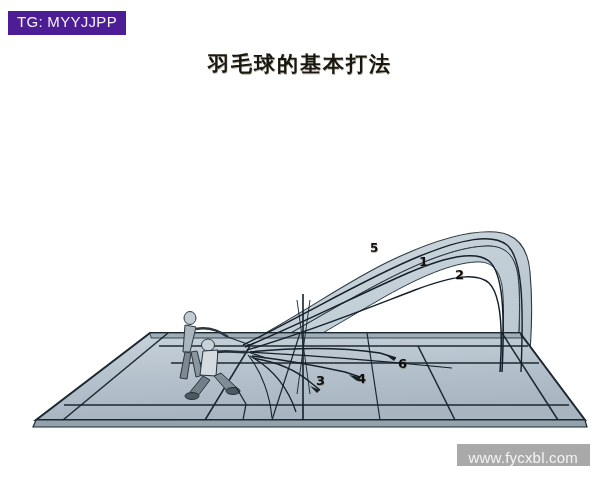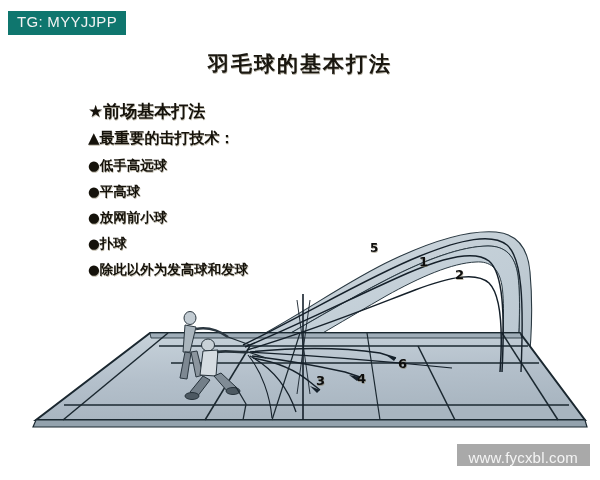--- a/index.html
+++ b/index.html
@@ -21,21 +21,21 @@
     height: 480px;
     background: #ffffff;
   }
 
   
   .tg-badge {
     position: absolute;
     left: 8px;
     top: 11px;
     padding: 3px 9px 4px 9px;
-    background: #0f766e;
+    background: #4c1d95;
     color: #f3f3f3;
     font-size: 15px;
     letter-spacing: 0.3px;
     font-family: "Liberation Sans", sans-serif;
     line-height: 1.1;
     white-space: nowrap;
   }
 
   
   .watermark {
@@ -256,26 +256,17 @@
 
   <div class="traj-label t5">5</div>
   <div class="traj-label t1">1</div>
   <div class="traj-label t2">2</div>
   <div class="traj-label t6">6</div>
   <div class="traj-label t3">3</div>
   <div class="traj-label t4">4</div>
 
   <div class="title">羽毛球的基本打法</div>
 
-  <div class="text-block">
-    <div class="line head-line">★前场基本打法</div>
-    <div class="line head-line2">▲最重要的击打技术：</div>
-    <div class="line bullet-line">●低手高远球</div>
-    <div class="line bullet-line">●平高球</div>
-    <div class="line bullet-line">●放网前小球</div>
-    <div class="line bullet-line">●扑球</div>
-    <div class="line bullet-line">●除此以外为发高球和发球</div>
-  </div>
 
   <div class="tg-badge">TG: MYYJJPP</div>
   <div class="watermark">www.fycxbl.com</div>
 
 </div>
 
 </body></html>

